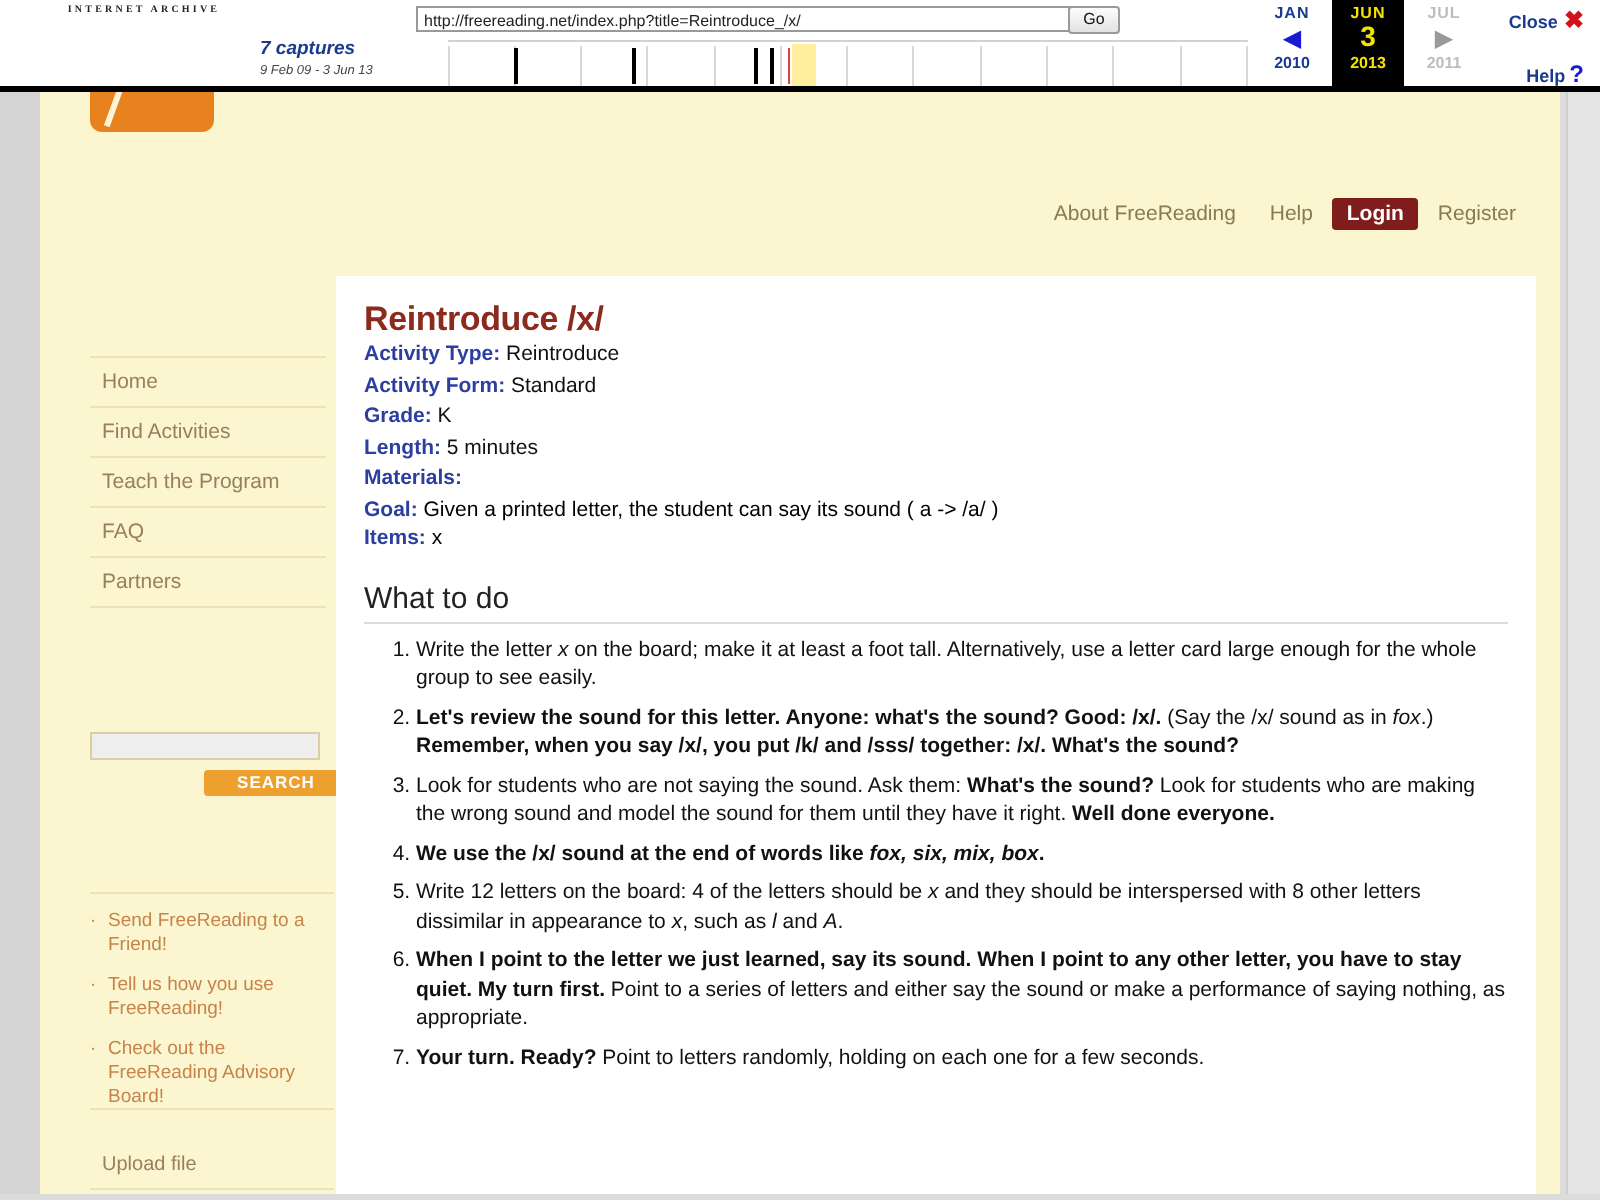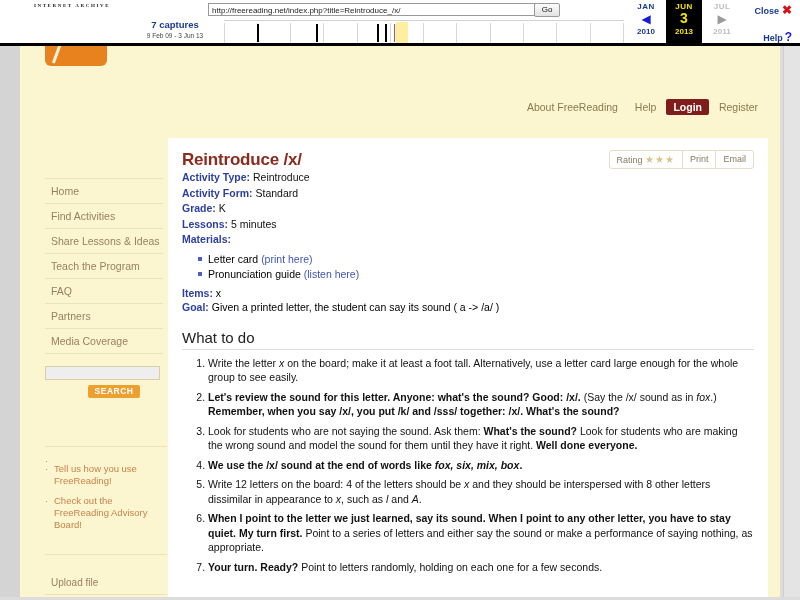--- a/index.html
+++ b/index.html
@@ -49,21 +49,22 @@
     letter-spacing: -1px;
   }
   .wb-logo-main .w1 { color: #c8102e; }
   .wb-logo-main .w2 { color: #000; }
 
   .wb-captures {
     position: absolute;
     left: 130px;
     top: 19px;
     width: 90px;
-    text-align: center;
+    text-align: left;
+    font-style: italic;
   }
   .wb-captures .cap-n {
     color: #1a3a8f;
     font-weight: bold;
     font-size: 9.5px;
   }
   .wb-captures .cap-range {
     color: #444;
     font-size: 6.5px;
     margin-top: 2px;
@@ -311,23 +312,23 @@
     height: 14px;
     border: 1px solid #d8cfa8;
     background: #eee;
     box-sizing: border-box;
     font-size: 9px;
     padding: 1px 3px;
     font-family: "Liberation Sans", sans-serif;
   }
   #searchbtn {
     display: block;
-    margin-left: 43px;
+    margin-left: 57px;
     margin-top: 5px;
-    width: 52px;
+    width: 72px;
     height: 13px;
     background: #eda02e;
     color: #fff;
     font-size: 8.5px;
     font-weight: bold;
     letter-spacing: 0.5px;
     text-align: center;
     line-height: 13px;
     border-radius: 2px;
     box-sizing: border-box;
@@ -537,106 +538,84 @@
   <div id="topnav">
     <a href="#">About FreeReading</a>
     <a href="#">Help</a>
     <a href="#" class="active">Login</a>
     <a href="#">Register</a>
   </div>
 
   <div id="sidebar">
     <a href="#" class="nav-item">Home</a>
     <a href="#" class="nav-item">Find Activities</a>
-    <a href="#" class="nav-item">Share Lessons &amp; Ideas</a>
     <a href="#" class="nav-item">Teach the Program</a>
     <a href="#" class="nav-item">FAQ</a>
     <a href="#" class="nav-item">Partners</a>
-    <a href="#" class="nav-item">Media Coverage</a>
   </div>
 
   <div id="searchbox">
     <input type="text" placeholder="" style="">
     <div id="searchbtn">SEARCH</div>
   </div>
 
   <div id="promo">
     <div class="promo-item">
-      <span class="dot">·</span>
+      <span class="dot">·</span><span>Send FreeReading to a Friend!</span>
     </div>
     <div class="promo-item">
       <span class="dot">·</span><span>Tell us how you use FreeReading!</span>
     </div>
     <div class="promo-item">
       <span class="dot">·</span><span>Check out the FreeReading Advisory Board!</span>
     </div>
   </div>
 
   <div id="tools">
     <a href="#" class="tool-item">Upload file</a>
     <a href="#" class="tool-item">Special pages</a>
 
   </div>
 
   <div id="content">
 
     <h1 id="title">Reintroduce /x/</h1>
 
-    <div id="ratingbar">
-      <div class="cell">
-        <span>Rating</span>
-        <span class="stars">★★★</span>
-      </div>
-      <div class="cell">Print</div>
-      <div class="cell">Email</div>
-    </div>
 
     <div id="meta">
       <div class="row">
         <span class="lbl">Activity Type:</span>
         <span>Reintroduce</span>
       </div>
       <div class="row">
         <span class="lbl">Activity Form:</span>
         <span>Standard</span>
       </div>
       <div class="row">
         <span class="lbl">Grade:</span>
         <span>K</span>
       </div>
       <div class="row">
-        <span class="lbl">Lessons:</span>
+        <span class="lbl">Length:</span>
         <span>5 minutes</span>
       </div>
       <div class="row">
         <span class="lbl">Materials:</span>
       </div>
     </div>
 
-    <ul class="materials">
-      <li>
-        <span class="sq"></span>
-        <span>Letter card</span>
-        <a href="#" class="lnk">(print here)</a>
-      </li>
-      <li>
-        <span class="sq"></span>
-        <span>Pronunciation guide</span>
-        <a href="#" class="lnk">(listen here)</a>
-      </li>
-    </ul>
 
     <div id="meta2" style="font-size:10.5px;line-height:14.5px;">
+      <div class="row">
+        <span class="lbl" style="color:#2c3fa0;font-weight:bold;">Goal:</span>
+        <span>Given a printed letter, the student can say its sound ( a -&gt; /a/ )</span>
+      </div>
       <div class="row">
         <span class="lbl" style="color:#2c3fa0;font-weight:bold;">Items:</span>
         <span>x</span>
-      </div>
-      <div class="row">
-        <span class="lbl" style="color:#2c3fa0;font-weight:bold;">Goal:</span>
-        <span>Given a printed letter, the student can say its sound ( a -&gt; /a/ )</span>
       </div>
     </div>
 
     <h2 class="sec">What to do</h2>
 
     <ol class="steps">
       <li>Write the letter <i>x</i> on the board; make it at least a foot tall. Alternatively, use a letter card large enough for the whole group to see easily.</li>
       <li><b>Let's review the sound for this letter. Anyone: what's the sound? Good: /x/.</b> (Say the /x/ sound as in <i>fox</i>.) <b>Remember, when you say /x/, you put /k/ and /sss/ together: /x/. What's the sound?</b></li>
       <li>Look for students who are not saying the sound. Ask them: <b>What's the sound?</b> Look for students who are making the wrong sound and model the sound for them until they have it right. <b>Well done everyone.</b></li>
       <li><b>We use the /x/ sound at the end of words like <i>fox, six, mix, box</i>.</b></li>

